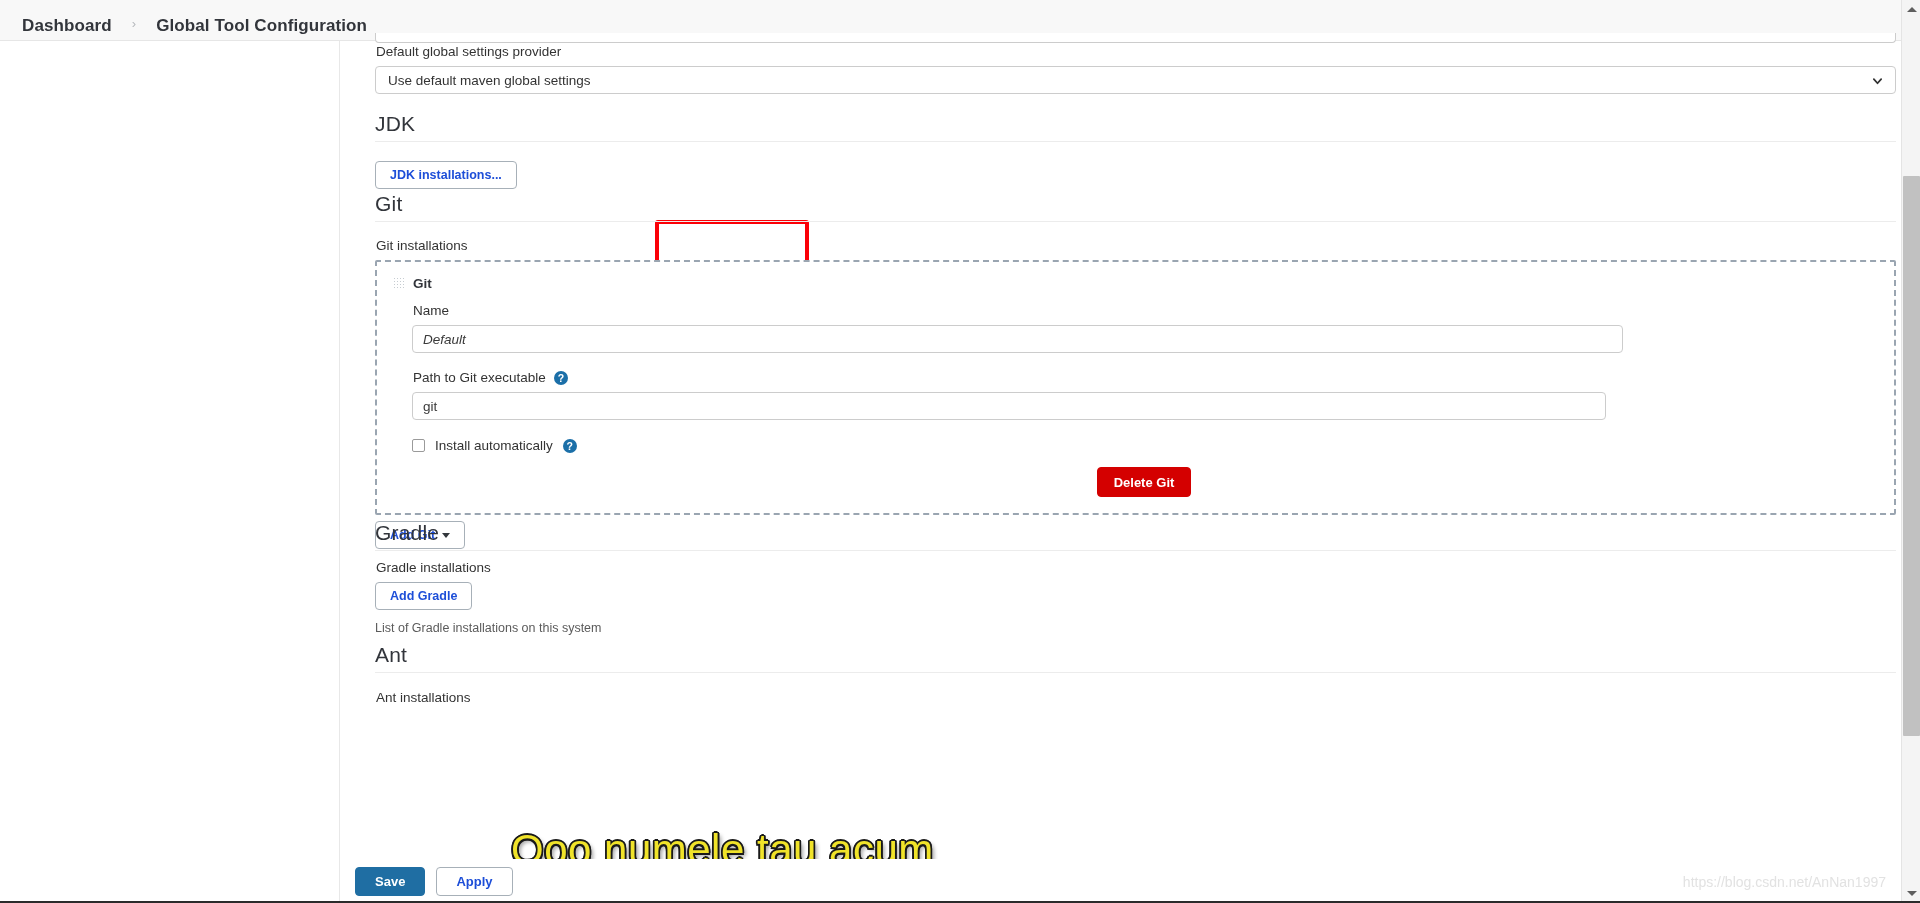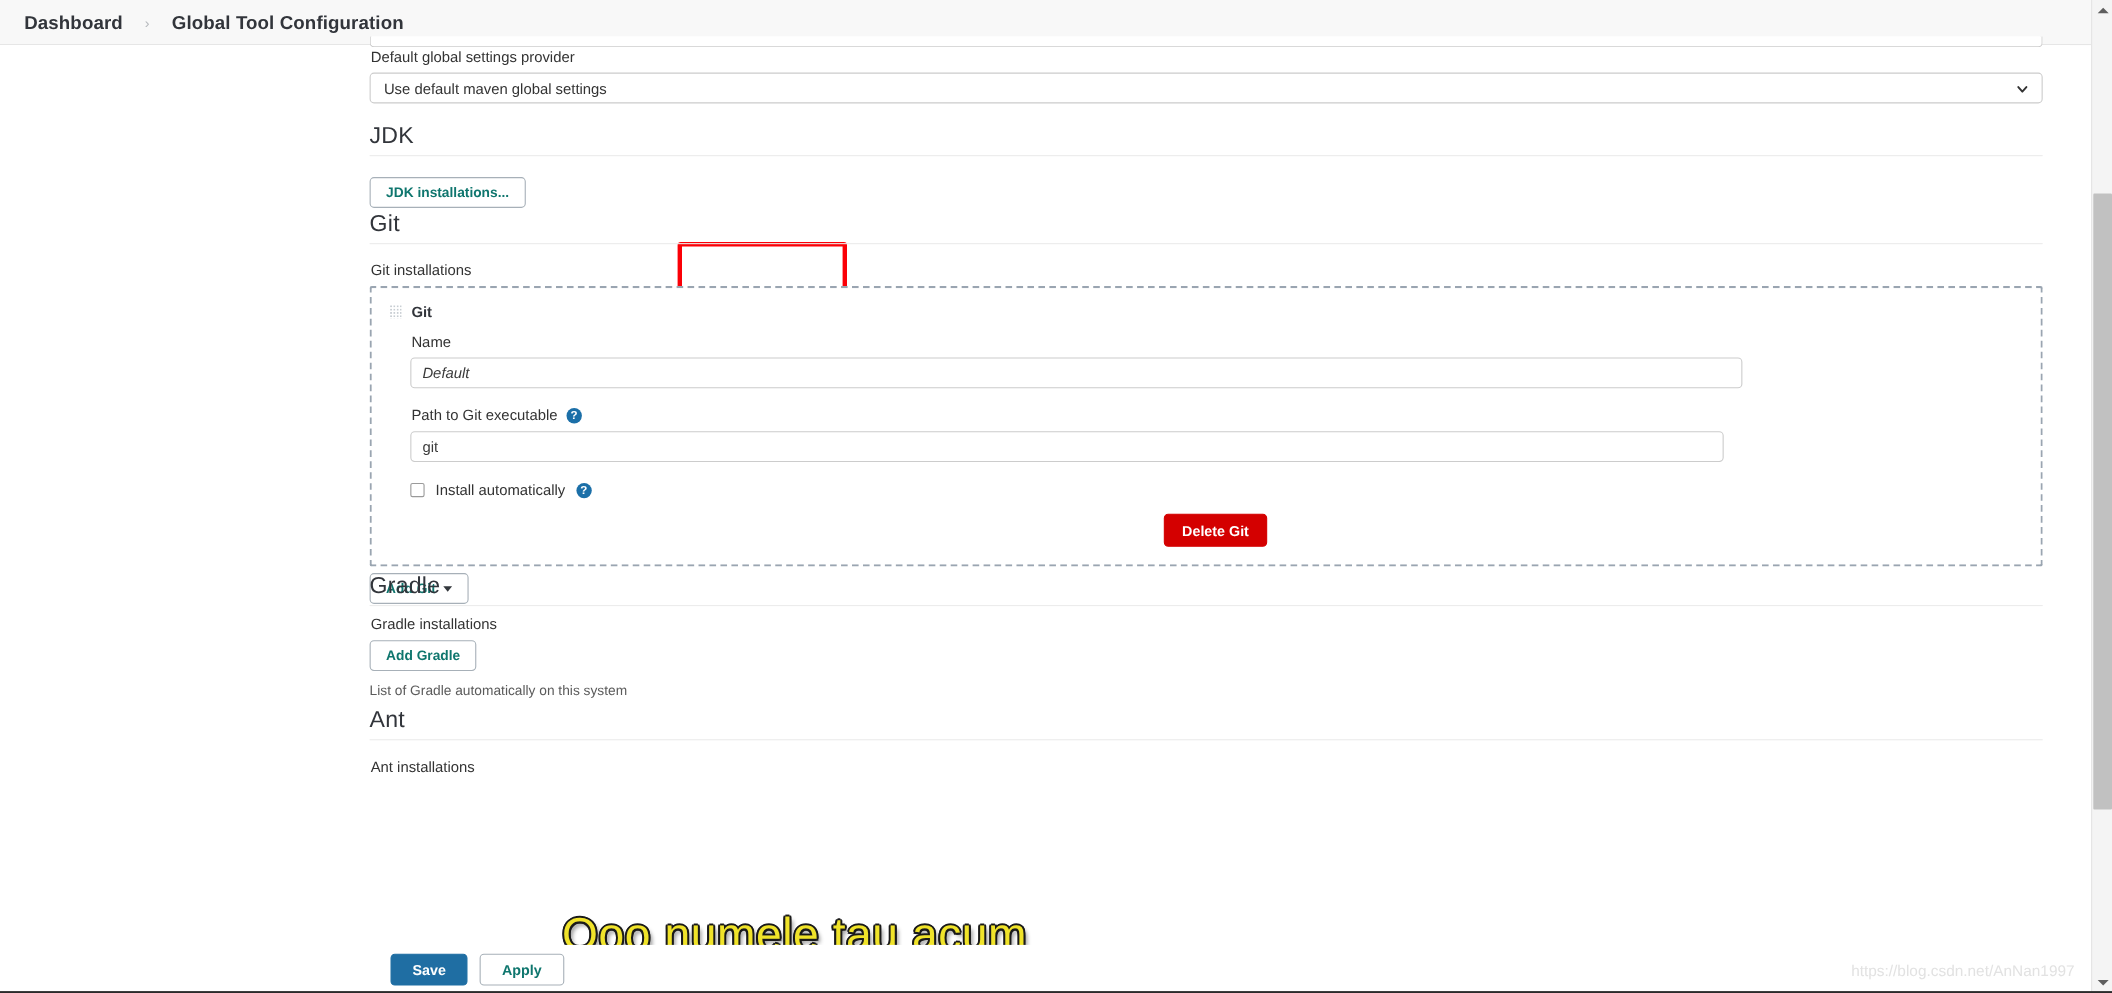--- a/index.html
+++ b/index.html
@@ -13,42 +13,42 @@
   }
   #page { position: relative; width: 1920px; height: 903px; background: #fff; }
 
   
   #header {
     position: absolute; left: 0; top: 0; width: 1920px; height: 41px;
     background: #f8f8f8;
     border-bottom: 1px solid #e6e6e6;
   }
   #breadcrumb {
-    position: absolute; left: 22px; top: 0; height: 41px;
-    display: flex; align-items: center; gap: 0px;
+    position: absolute; left: 22px; top: 16px; height: 41px;
+    display: flex; gap: 0px;
     font-size: 17px; font-weight: 700; color: #32353b;
     letter-spacing: .1px;
   }
   #breadcrumb .crumb { cursor: pointer; padding: 0 12px; }
   #breadcrumb .crumb.first { padding-left: 0; }
   #breadcrumb .sep {
     color: #b6b9bd; font-size: 13px; font-weight: 400;
     padding: 0 8px; position: relative; top: 0px;
   }
 
   
   #left-rail {
     position: absolute; left: 0; top: 41px; width: 340px; height: 862px;
     background: #fff;
     border-right: 1px solid #e8e8e8;
   }
 
   
   #content {
-    position: absolute; left: 322px; top: 41px;
+    position: absolute; left: 361px; top: 41px;
     width: 1560px; height: 862px;
     background: #fff;
   }
   .inner { position: relative; padding: 0 14px 0 14px; }
 
   .partial-field {
     position: absolute; left: 14px; top: -8px; width: 1521px; height: 10px;
     border: 1px solid #ccc; border-top: none; border-radius: 0 0 4px 4px;
     background: #fff;
   }
@@ -80,21 +80,21 @@
     padding-bottom: 5px;
     border-bottom: 1px solid #ececec;
     width: 1521px;
   }
 
   .btn {
     display: inline-flex; align-items: center; justify-content: center;
     gap: 7px;
     height: 28px; padding: 0 14px;
     border: 1px solid #a7b0b8; border-radius: 4px;
-    background: #fff; color: #0f766e;
+    background: #fff; color: #1d4ed8;
     font-size: 12.5px; font-weight: 700;
     font-family: "Liberation Sans", sans-serif;
     cursor: pointer; white-space: nowrap;
   }
   .btn-primary {
     background: #1f6ea3; border-color: #1f6ea3; color: #fff;
   }
   .btn-danger {
     background: #d40000; border-color: #d40000; color: #fff;
     height: 30px; padding: 0 16px; border-radius: 4px;
@@ -311,21 +311,21 @@
             <span>Add Git</span>
             <span class="caret"></span>
           </button>
         </div>
       </div>
 
       <div style="position:absolute;left:14px;top:480px;">
         <div class="section-title">Gradle</div>
         <div class="form-label" style="margin-top:9px;">Gradle installations</div>
         <button class="btn">Add Gradle</button>
-        <div class="hint-text" style="margin-top:11px;">List of Gradle automatically on this system</div>
+        <div class="hint-text" style="margin-top:11px;">List of Gradle installations on this system</div>
       </div>
 
       <div style="position:absolute;left:14px;top:602px;">
         <div class="section-title">Ant</div>
         <div class="form-label" style="margin-top:17px;">Ant installations</div>
       </div>
 
     </div>
   </div>
 

